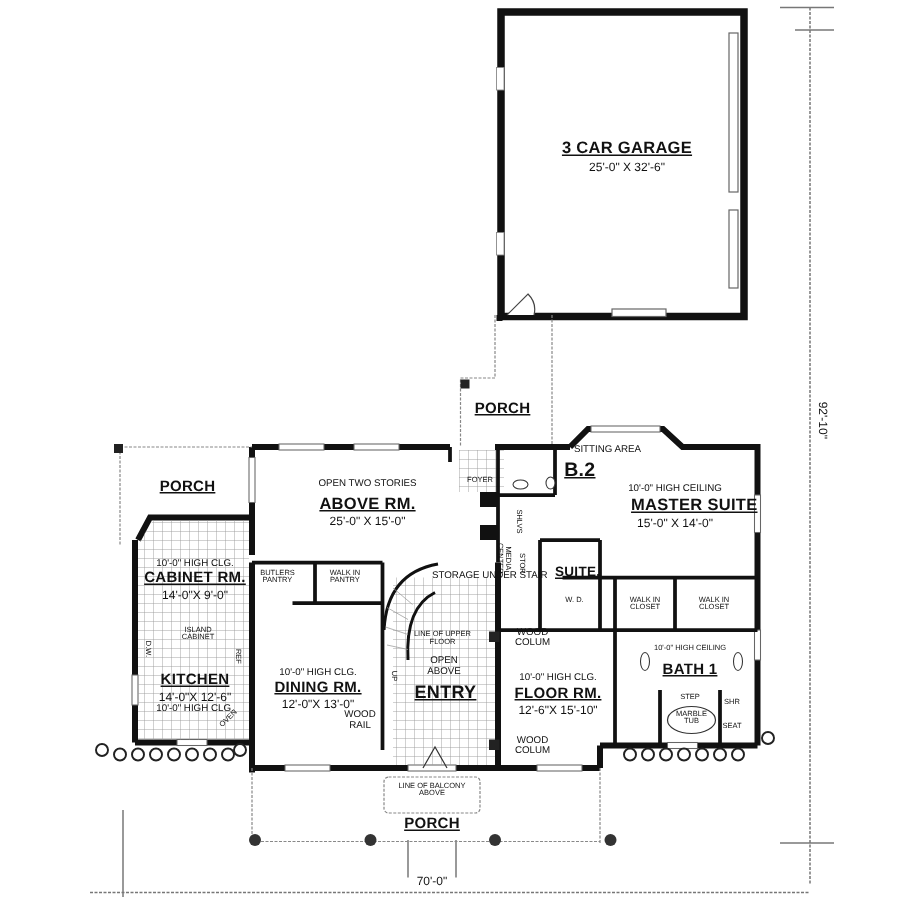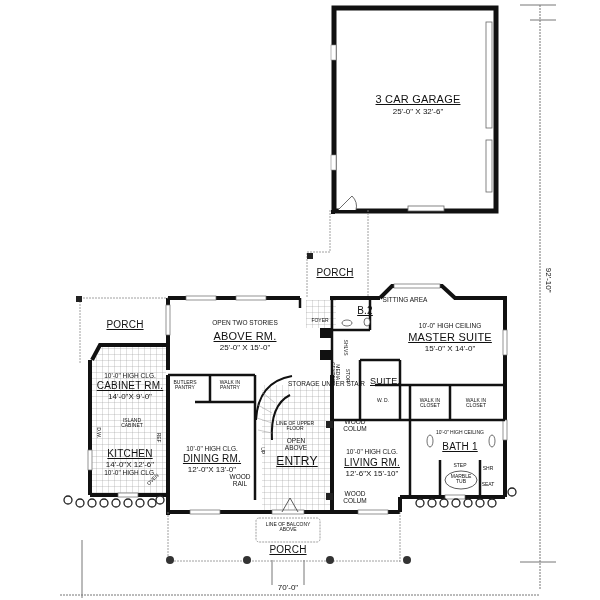--- a/index.html
+++ b/index.html
@@ -1,19 +1,19 @@
 <!DOCTYPE html>
 <html><head>
 <meta charset="utf-8">
 <style>
   html,body{margin:0;padding:0;background:#fff;}
   body{width:600px;height:600px;position:relative;overflow:hidden;font-family:"Liberation Sans",sans-serif;color:#111;}
   .plan{position:absolute;left:0;top:0;width:600px;height:600px;}
   .lbl{position:absolute;text-align:center;line-height:1.05;white-space:nowrap;}
-  .room-name{font-weight:normal;text-decoration:underline;font-size:11px;letter-spacing:0.2px;}
+  .room-name{font-weight:bold;text-decoration:underline;font-size:11px;letter-spacing:0.2px;}
   .dim{font-size:8px;}
   .note{font-size:6.5px;}
   .tiny{font-size:5px;}
   .vert{transform:rotate(90deg);transform-origin:center;}
 </style>
 </head>
 <body>
 
 <svg class="plan" viewBox="0 0 600 600" xmlns="http://www.w3.org/2000/svg">
   <defs>
@@ -183,25 +183,25 @@
 <div class="lbl room-name" style="left:310px;top:268px;width:50px;font-size:10px;">PORCH</div>
 <div class="lbl room-name" style="left:95px;top:320px;width:60px;font-size:10px;">PORCH</div>
 
 <div class="lbl note" style="left:190px;top:320px;width:110px;">OPEN TWO STORIES</div>
 <div class="lbl room-name" style="left:190px;top:331px;width:110px;">ABOVE RM.</div>
 <div class="lbl dim" style="left:190px;top:344px;width:110px;">25'-0" X 15'-0"</div>
 
 <div class="lbl note" style="left:288px;top:381px;width:70px;">STORAGE UNDER STAIR</div>
 
 <div class="lbl note" style="left:370px;top:297px;width:70px;">SITTING AREA</div>
-<div class="lbl room-name" style="left:350px;top:306px;width:30px;font-size:10px;">B.2</div>
+<div class="lbl room-name" style="left:367px;top:306px;width:30px;font-size:13px;text-align:right;">B.2</div>
 <div class="lbl tiny" style="left:308px;top:318px;width:24px;">FOYER</div>
 
 <div class="lbl note" style="left:395px;top:323px;width:110px;">10'-0" HIGH CEILING</div>
-<div class="lbl room-name" style="left:395px;top:332px;width:110px;">MASTER SUITE</div>
+<div class="lbl room-name" style="left:395px;top:332px;width:110px;text-align:right;">MASTER SUITE</div>
 <div class="lbl dim" style="left:395px;top:345px;width:110px;">15'-0" X 14'-0"</div>
 
 <div class="lbl room-name" style="left:370px;top:377px;width:30px;font-size:9px;">SUITE.</div>
 <div class="lbl tiny" style="left:368px;top:398px;width:30px;">W.   D.</div>
 <div class="lbl tiny" style="left:412px;top:398px;width:36px;white-space:normal;">WALK IN CLOSET</div>
 <div class="lbl tiny" style="left:458px;top:398px;width:36px;white-space:normal;">WALK IN CLOSET</div>
 
 <div class="lbl tiny" style="left:420px;top:430px;width:80px;">10'-0" HIGH CEILING</div>
 <div class="lbl room-name" style="left:425px;top:442px;width:70px;font-size:10px;">BATH 1</div>
 <div class="lbl tiny" style="left:445px;top:463px;width:30px;">STEP</div>
@@ -232,21 +232,21 @@
 
 <div class="lbl tiny" style="left:275px;top:421px;width:40px;white-space:normal;">LINE OF UPPER FLOOR</div>
 <div class="lbl note" style="left:278px;top:438px;width:36px;white-space:normal;">OPEN ABOVE</div>
 <div class="lbl room-name" style="left:272px;top:455px;width:50px;font-size:12px;">ENTRY</div>
 <div class="lbl tiny vert" style="left:252px;top:448px;width:20px;">UP</div>
 
 <div class="lbl note" style="left:335px;top:419px;width:40px;white-space:normal;">WOOD COLUM</div>
 <div class="lbl note" style="left:335px;top:491px;width:40px;white-space:normal;">WOOD COLUM</div>
 
 <div class="lbl note" style="left:332px;top:449px;width:80px;">10'-0" HIGH CLG.</div>
-<div class="lbl room-name" style="left:332px;top:458px;width:80px;font-size:10px;">LIVING RM.</div>
+<div class="lbl room-name" style="left:332px;top:458px;width:80px;font-size:10px;">FLOOR RM.</div>
 <div class="lbl dim" style="left:332px;top:470px;width:80px;">12'-6"X 15'-10"</div>
 
 <div class="lbl tiny vert" style="left:330px;top:345px;width:30px;">SHLVS</div>
 <div class="lbl tiny vert" style="left:320px;top:367px;width:30px;white-space:normal;">MEDIA CENTER</div>
 <div class="lbl tiny vert" style="left:335px;top:373px;width:24px;">STOR</div>
 
 <div class="lbl tiny" style="left:258px;top:522px;width:60px;white-space:normal;">LINE OF BALCONY ABOVE</div>
 <div class="lbl room-name" style="left:258px;top:545px;width:60px;font-size:10px;">PORCH</div>
 
 <div class="lbl dim" style="left:268px;top:584px;width:40px;">70'-0"</div>

